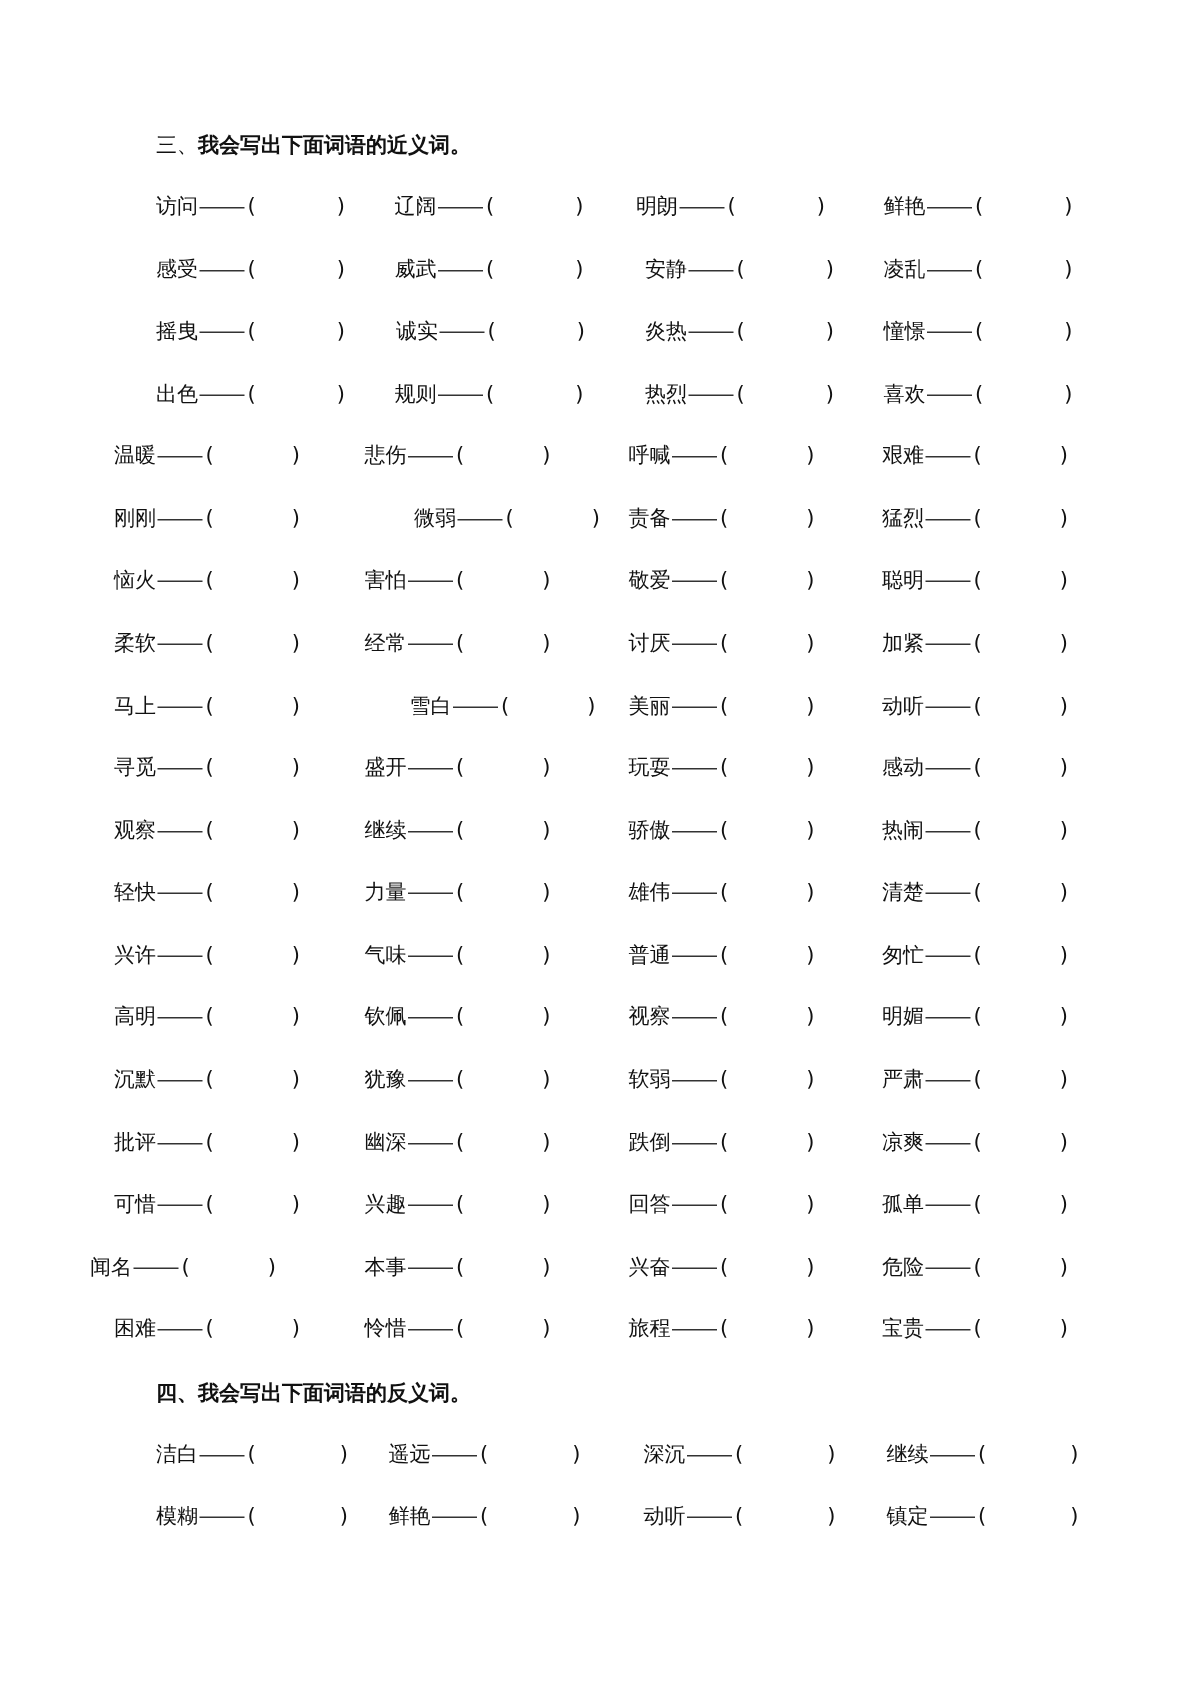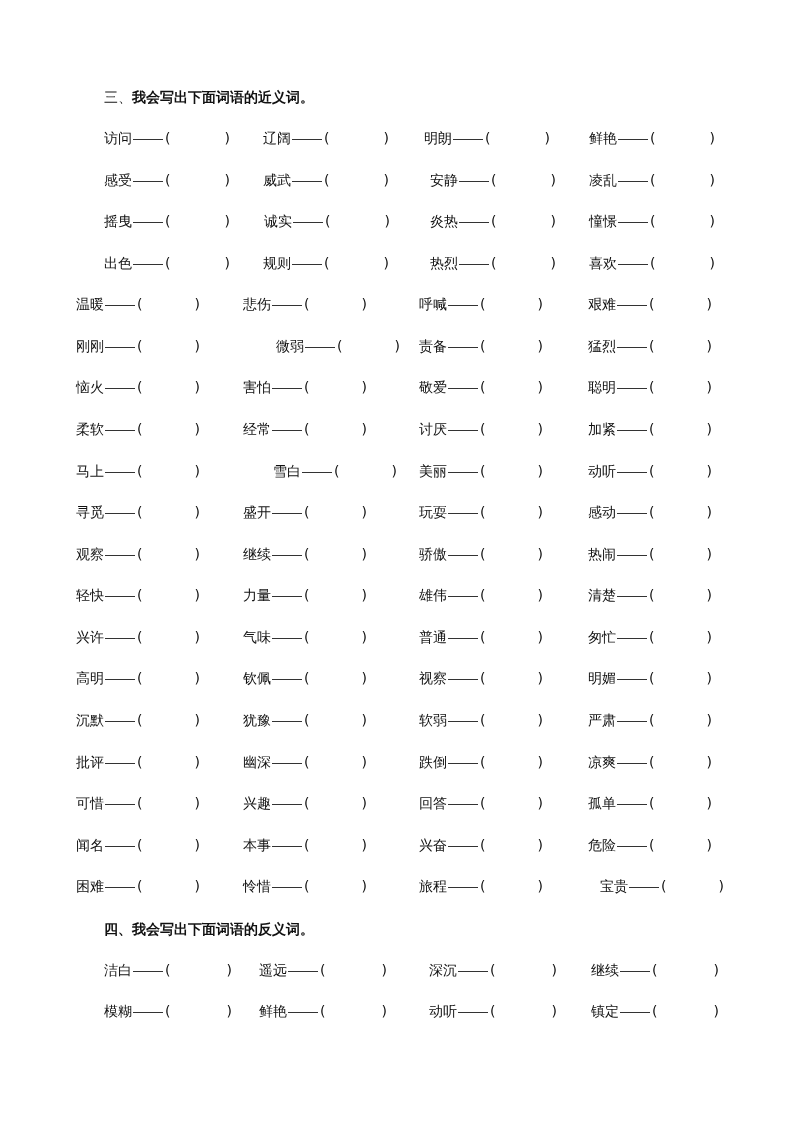--- a/index.html
+++ b/index.html
@@ -131,30 +131,30 @@
       <div class="item" style="left: 419px;"><span class="word">跌倒</span><span class="dash"></span><span class="lp">(</span><input class="blank" type="text" style="width: 52px;"><span class="rp">)</span></div>
       <div class="item" style="left: 588px;"><span class="word">凉爽</span><span class="dash"></span><span class="lp">(</span><input class="blank" type="text" style="width: 52px;"><span class="rp">)</span></div>
     </div>
     <div class="row" style="top: 793px;">
       <div class="item" style="left: 76px;"><span class="word">可惜</span><span class="dash"></span><span class="lp">(</span><input class="blank" type="text" style="width: 52px;"><span class="rp">)</span></div>
       <div class="item" style="left: 243px;"><span class="word">兴趣</span><span class="dash"></span><span class="lp">(</span><input class="blank" type="text" style="width: 52px;"><span class="rp">)</span></div>
       <div class="item" style="left: 419px;"><span class="word">回答</span><span class="dash"></span><span class="lp">(</span><input class="blank" type="text" style="width: 52px;"><span class="rp">)</span></div>
       <div class="item" style="left: 588px;"><span class="word">孤单</span><span class="dash"></span><span class="lp">(</span><input class="blank" type="text" style="width: 52px;"><span class="rp">)</span></div>
     </div>
     <div class="row" style="top: 835px;">
-      <div class="item" style="left: 76px;"><span class="word">闻名</span><span class="dash"></span><span class="lp">(</span><input class="blank" type="text" style="width: 52px;"><span class="rp">)</span></div>
+      <div class="item" style="left: 60px;"><span class="word">闻名</span><span class="dash"></span><span class="lp">(</span><input class="blank" type="text" style="width: 52px;"><span class="rp">)</span></div>
       <div class="item" style="left: 243px;"><span class="word">本事</span><span class="dash"></span><span class="lp">(</span><input class="blank" type="text" style="width: 52px;"><span class="rp">)</span></div>
       <div class="item" style="left: 419px;"><span class="word">兴奋</span><span class="dash"></span><span class="lp">(</span><input class="blank" type="text" style="width: 52px;"><span class="rp">)</span></div>
       <div class="item" style="left: 588px;"><span class="word">危险</span><span class="dash"></span><span class="lp">(</span><input class="blank" type="text" style="width: 52px;"><span class="rp">)</span></div>
     </div>
     <div class="row" style="top: 876px;">
       <div class="item" style="left: 76px;"><span class="word">困难</span><span class="dash"></span><span class="lp">(</span><input class="blank" type="text" style="width: 52px;"><span class="rp">)</span></div>
       <div class="item" style="left: 243px;"><span class="word">怜惜</span><span class="dash"></span><span class="lp">(</span><input class="blank" type="text" style="width: 52px;"><span class="rp">)</span></div>
       <div class="item" style="left: 419px;"><span class="word">旅程</span><span class="dash"></span><span class="lp">(</span><input class="blank" type="text" style="width: 52px;"><span class="rp">)</span></div>
-      <div class="item" style="left: 600px;"><span class="word">宝贵</span><span class="dash"></span><span class="lp">(</span><input class="blank" type="text" style="width: 52px;"><span class="rp">)</span></div>
+      <div class="item" style="left: 588px;"><span class="word">宝贵</span><span class="dash"></span><span class="lp">(</span><input class="blank" type="text" style="width: 52px;"><span class="rp">)</span></div>
     </div>
     <div class="heading" style="top: 920px; left: 104px;"><span class="txt">四、</span><span class="txt">我会写出下面词语的反义词。</span></div>
     <div class="row" style="top: 960px;">
       <div class="item" style="left: 104px;"><span class="word">洁白</span><span class="dash"></span><span class="lp">(</span><input class="blank" type="text" style="width: 56px;"><span class="rp">)</span></div>
       <div class="item" style="left: 259px;"><span class="word">遥远</span><span class="dash"></span><span class="lp">(</span><input class="blank" type="text" style="width: 56px;"><span class="rp">)</span></div>
       <div class="item" style="left: 429px;"><span class="word">深沉</span><span class="dash"></span><span class="lp">(</span><input class="blank" type="text" style="width: 56px;"><span class="rp">)</span></div>
       <div class="item" style="left: 591px;"><span class="word">继续</span><span class="dash"></span><span class="lp">(</span><input class="blank" type="text" style="width: 56px;"><span class="rp">)</span></div>
     </div>
     <div class="row" style="top: 1001px;">
       <div class="item" style="left: 104px;"><span class="word">模糊</span><span class="dash"></span><span class="lp">(</span><input class="blank" type="text" style="width: 56px;"><span class="rp">)</span></div>

